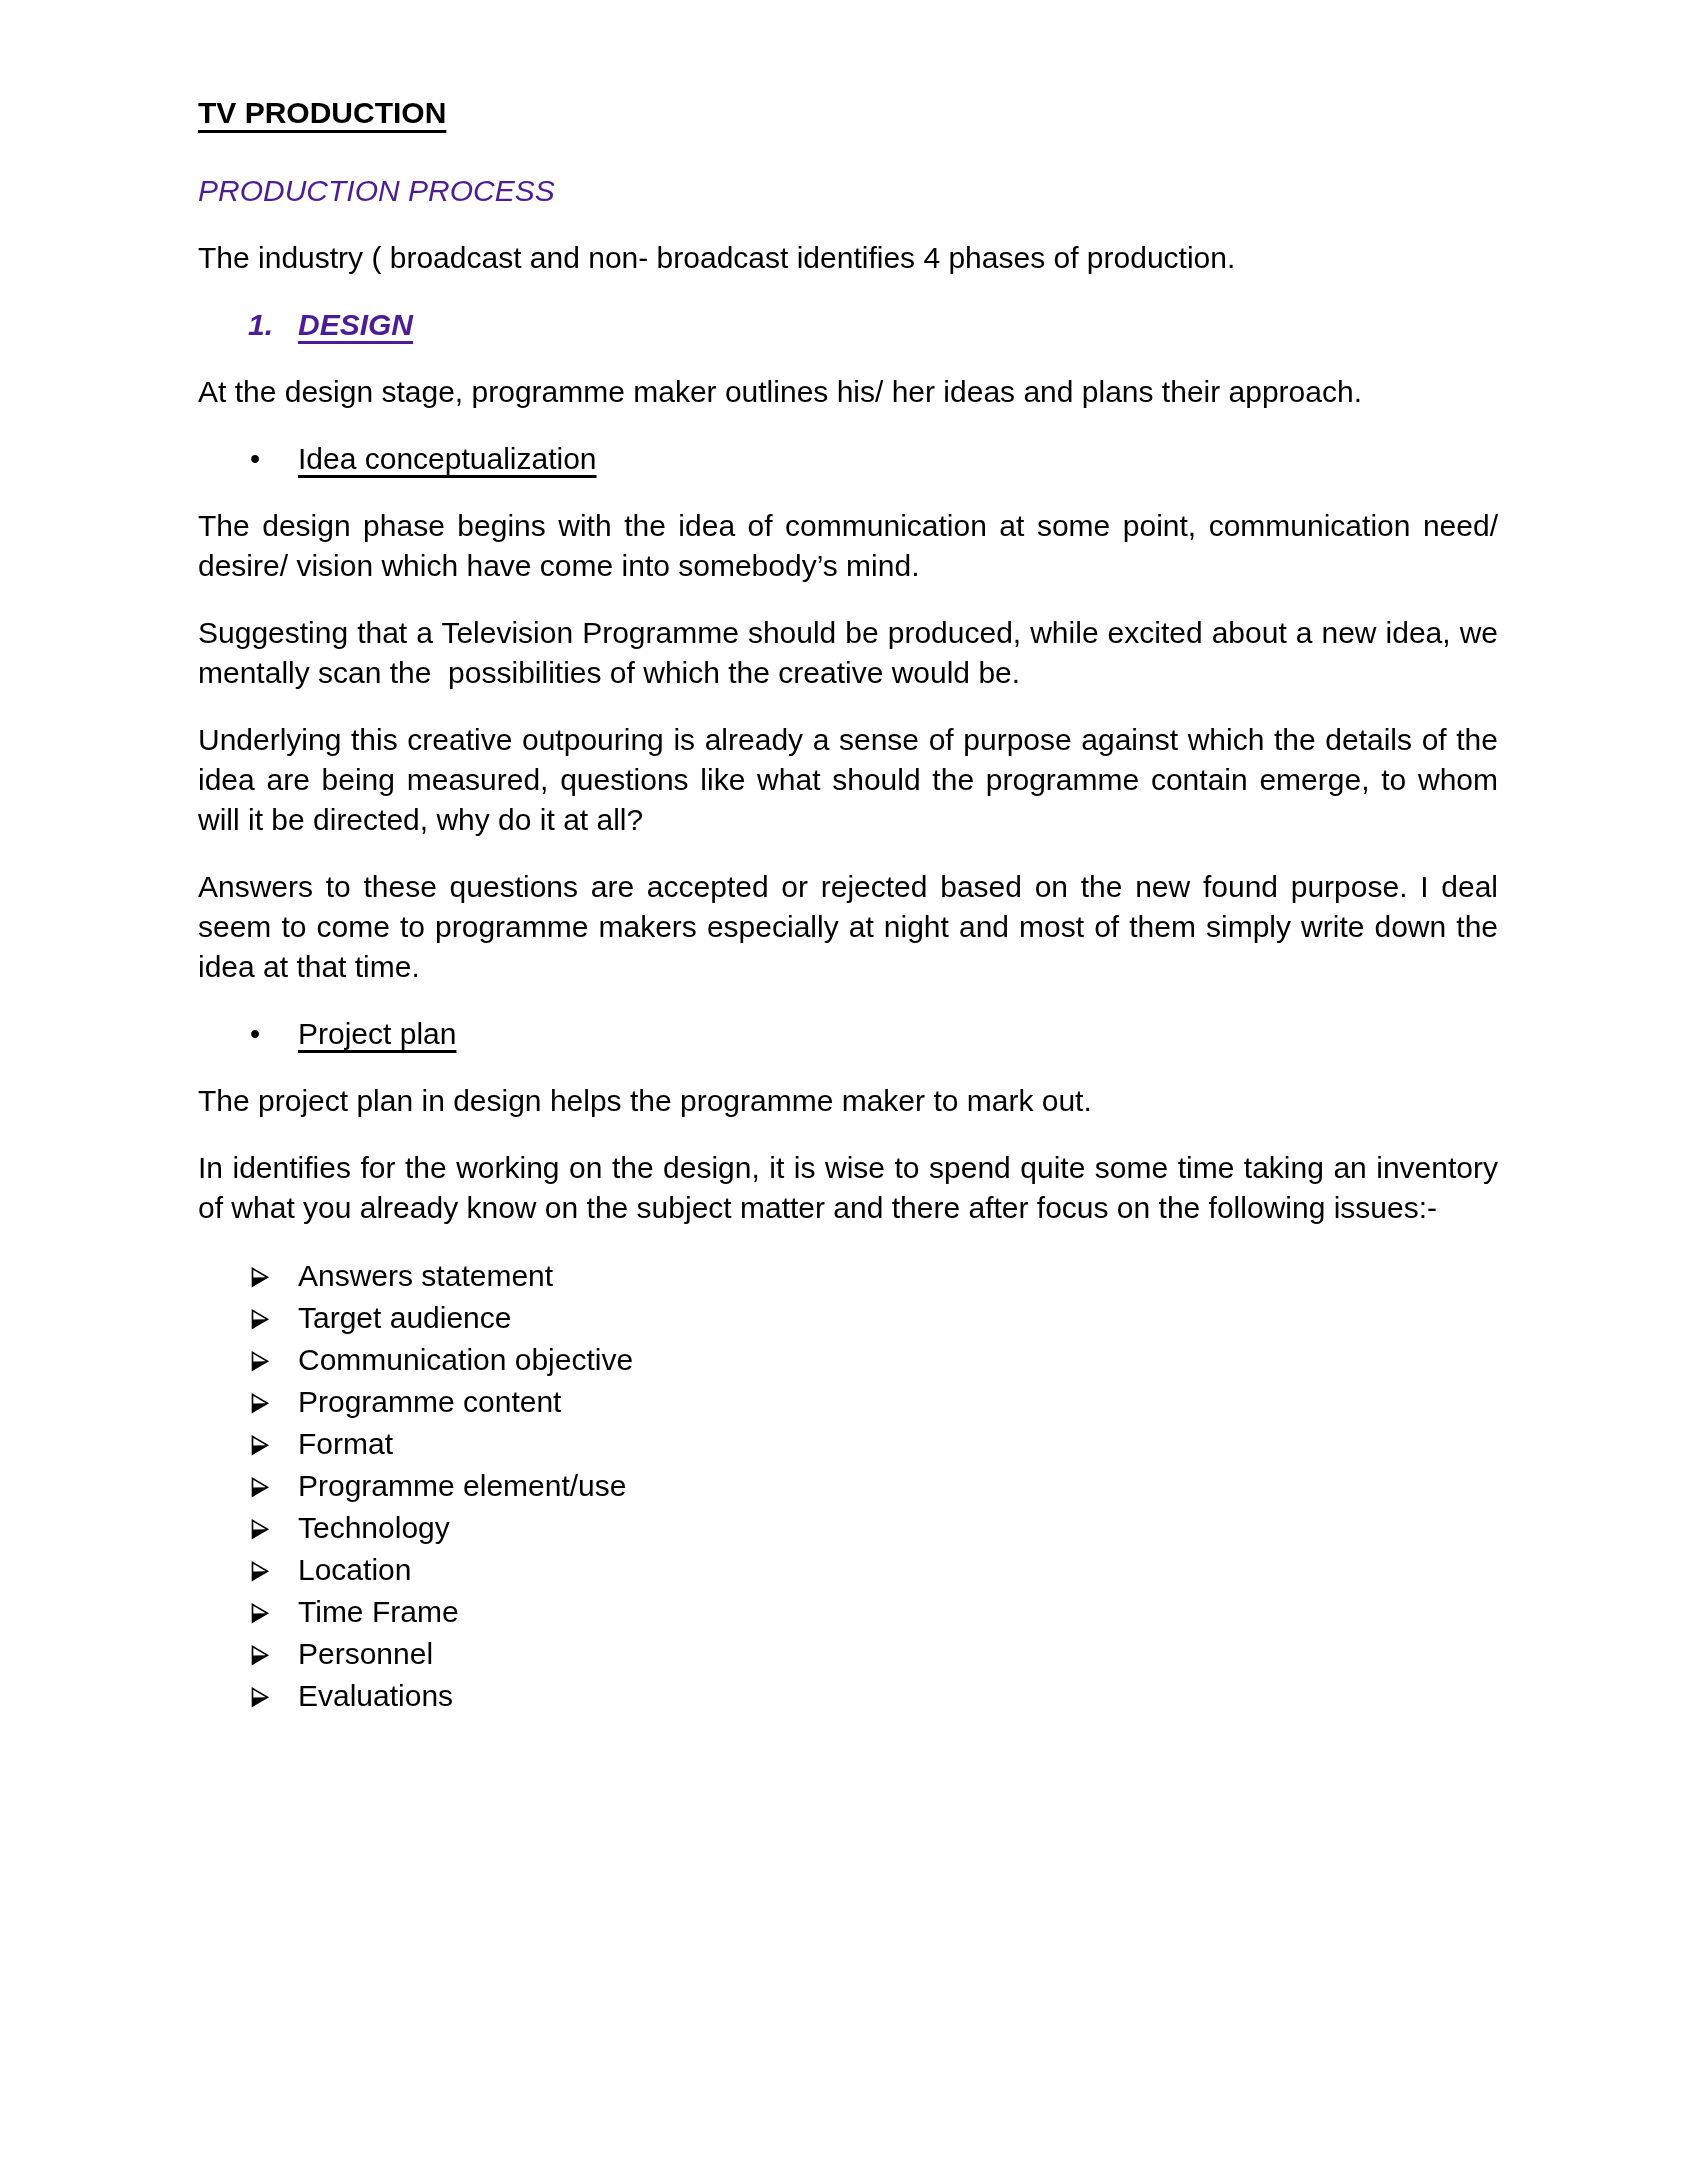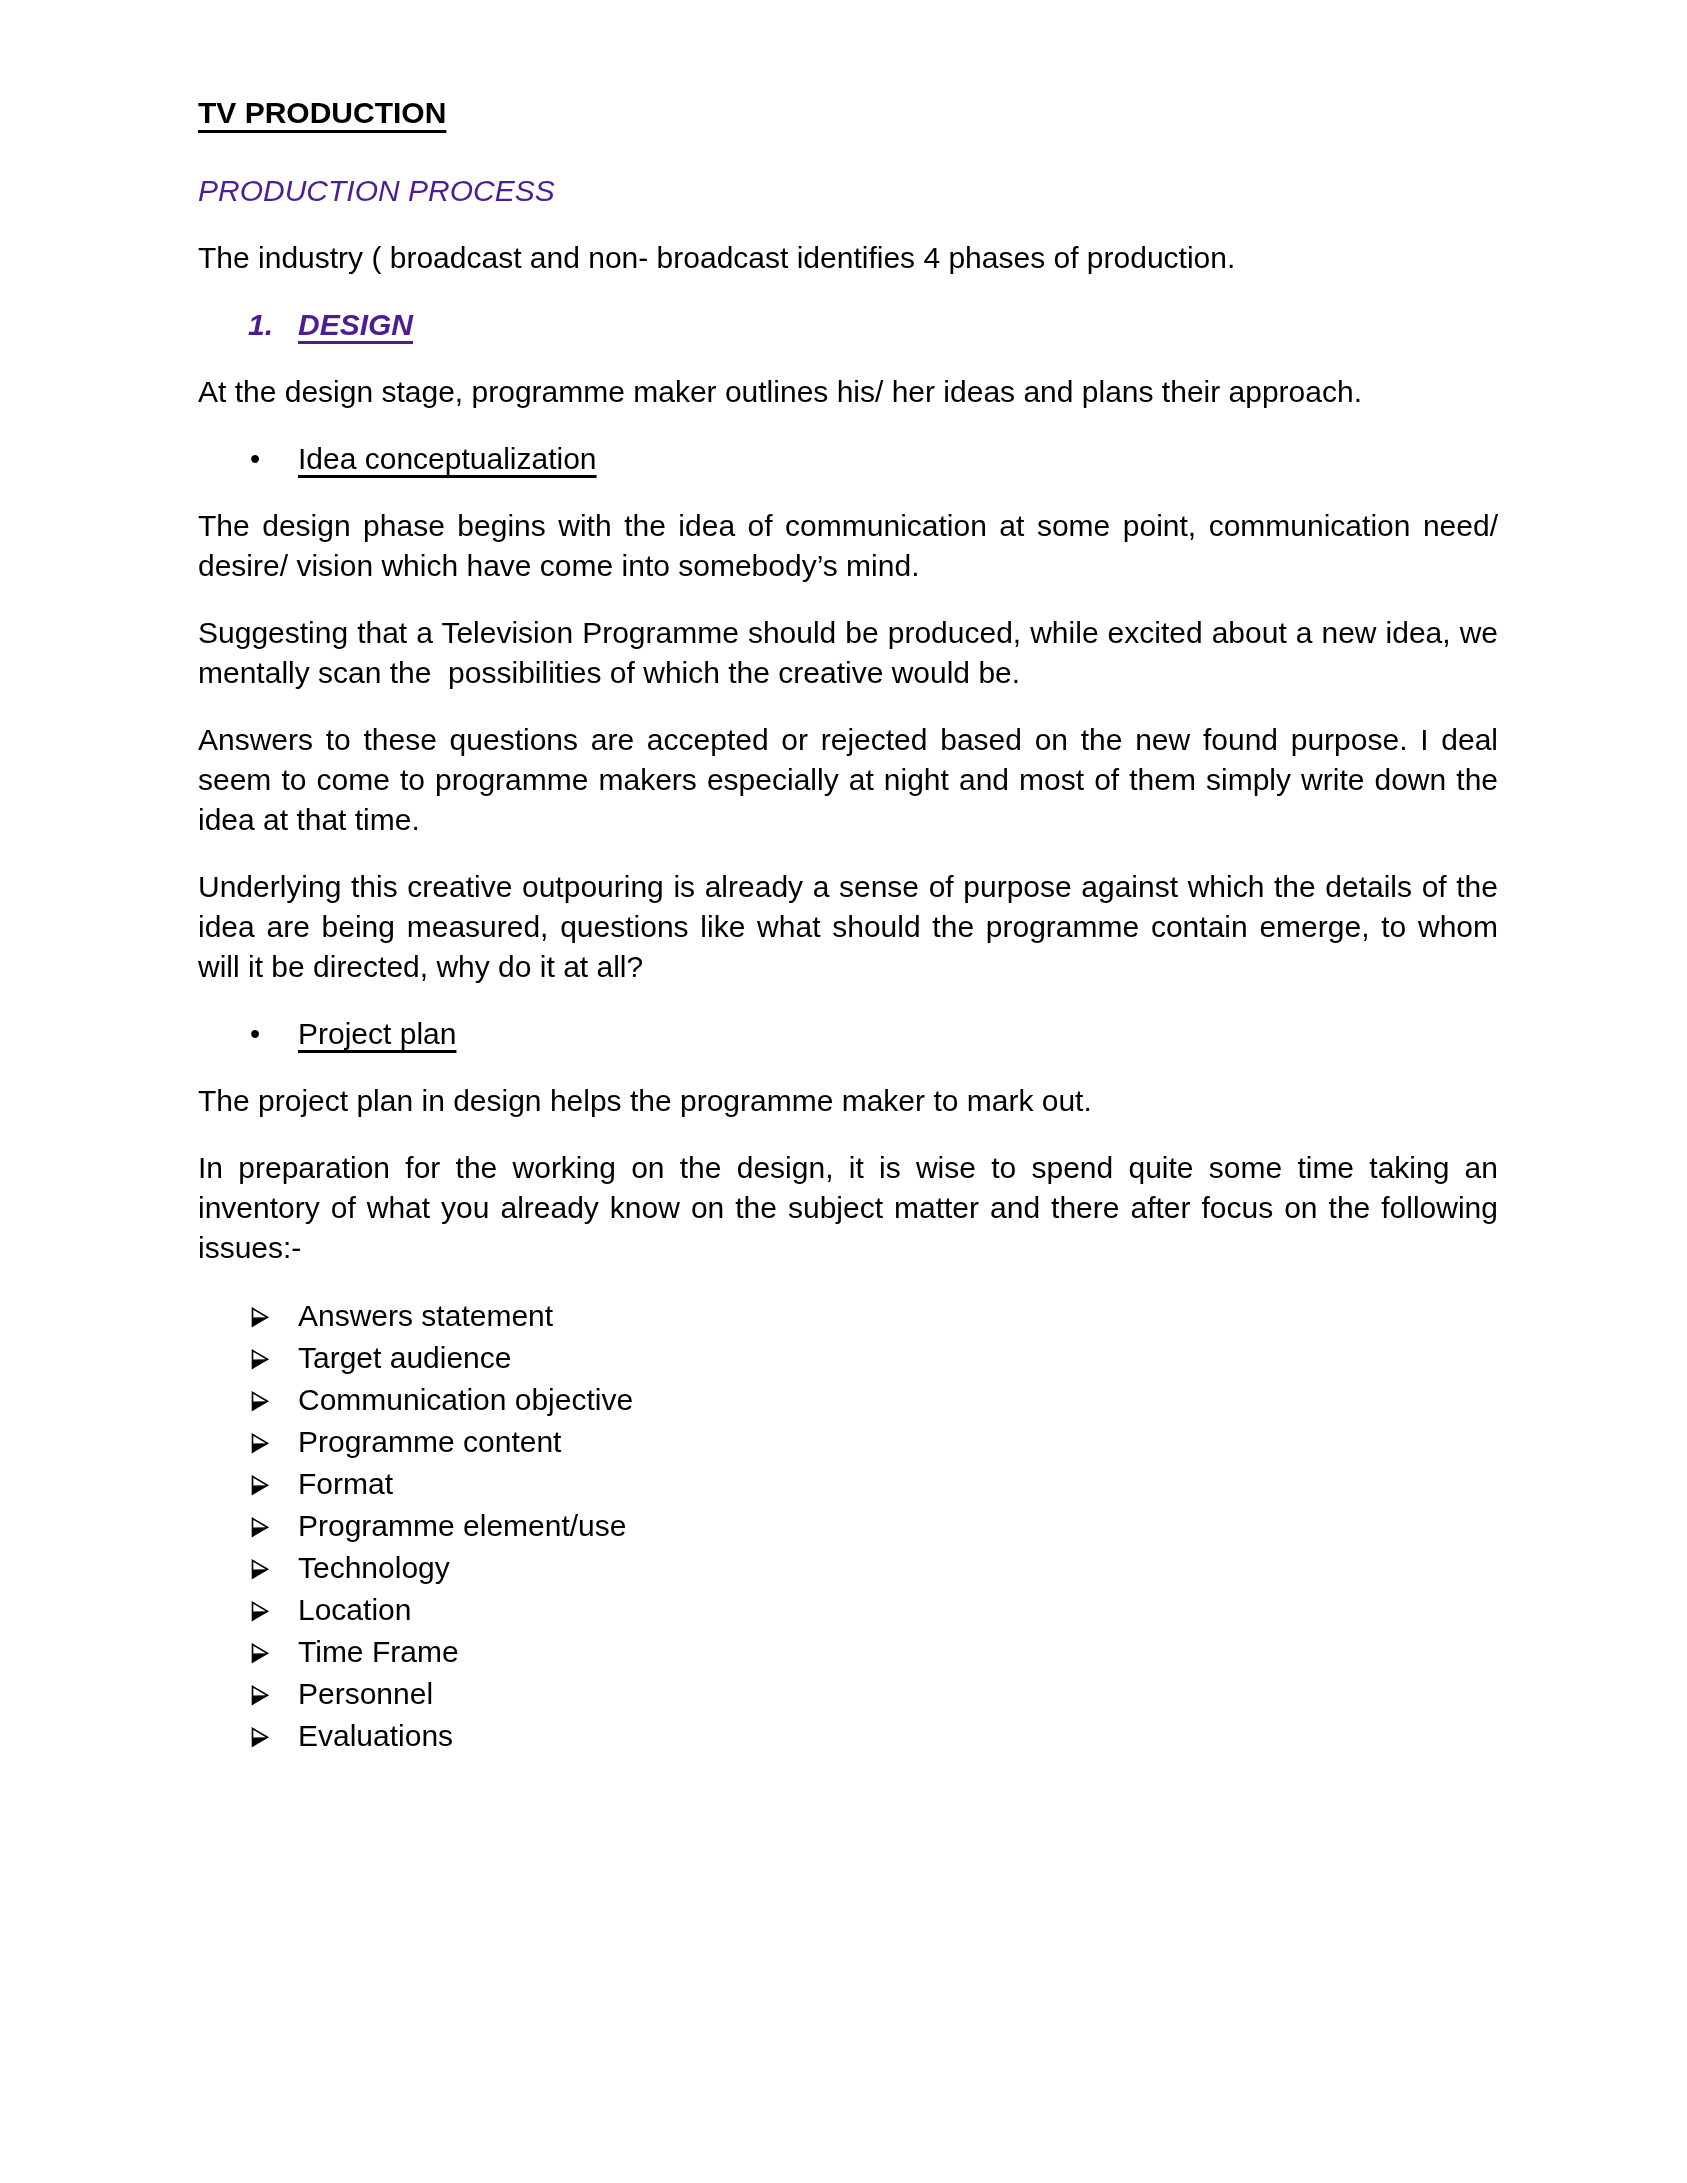--- a/index.html
+++ b/index.html
@@ -67,30 +67,30 @@
   <p class="design-heading red"><span class="num">1.</span><span class="u-item">DESIGN</span></p>
 
   <p>At the design stage, programme maker outlines his/ her ideas and plans their approach.</p>
 
   <p class="bullet-line"><span class="bullet">•</span><span class="u-item">Idea conceptualization</span></p>
 
   <p class="justify">The design phase begins with the idea of communication at some point, communication need/ desire/ vision which have come into somebody’s mind.</p>
 
   <p class="justify">Suggesting that a Television Programme should be produced, while excited about a new idea, we mentally scan the  possibilities of which the creative would be.</p>
 
+  <p class="justify">Underlying this creative outpouring is already a sense of purpose against which the details of the idea are being measured, questions like what should the programme contain emerge, to whom will it be directed, why do it at all?</p>
+
   <p class="justify">Answers to these questions are accepted or rejected based on the new found purpose. I deal seem to come to programme makers especially at night and most of them simply write down the idea at that time.</p>
-
-  <p class="justify">Underlying this creative outpouring is already a sense of purpose against which the details of the idea are being measured, questions like what should the programme contain emerge, to whom will it be directed, why do it at all?</p>
 
 
   <p class="bullet-line"><span class="bullet">•</span><span class="u-item">Project plan</span></p>
 
   <p>The project plan in design helps the programme maker to mark out.</p>
 
-  <p class="justify">In preparation for the working on the design, it is wise to spend quite some time taking an inventory of what you already know on the subject matter and there after focus on the following issues:-</p>
+  <p class="justify">In identifies for the working on the design, it is wise to spend quite some time taking an inventory of what you already know on the subject matter and there after focus on the following issues:-</p>
 
   <ul class="issues">
 
       <li><span class="arrow"><svg class="arrow-glyph" viewBox="0 0 32 32" xmlns="http://www.w3.org/2000/svg">
             <polygon points="4,2 28,16 4,30" fill="#ffffff" stroke="#000000" stroke-width="2.6" stroke-linejoin="miter"></polygon>
             <polygon points="4,16.5 28,16 4,30" fill="#000000"></polygon>
           </svg></span><span>Answers statement</span></li>
 
       <li><span class="arrow"><svg class="arrow-glyph" viewBox="0 0 32 32" xmlns="http://www.w3.org/2000/svg">
             <polygon points="4,2 28,16 4,30" fill="#ffffff" stroke="#000000" stroke-width="2.6" stroke-linejoin="miter"></polygon>

